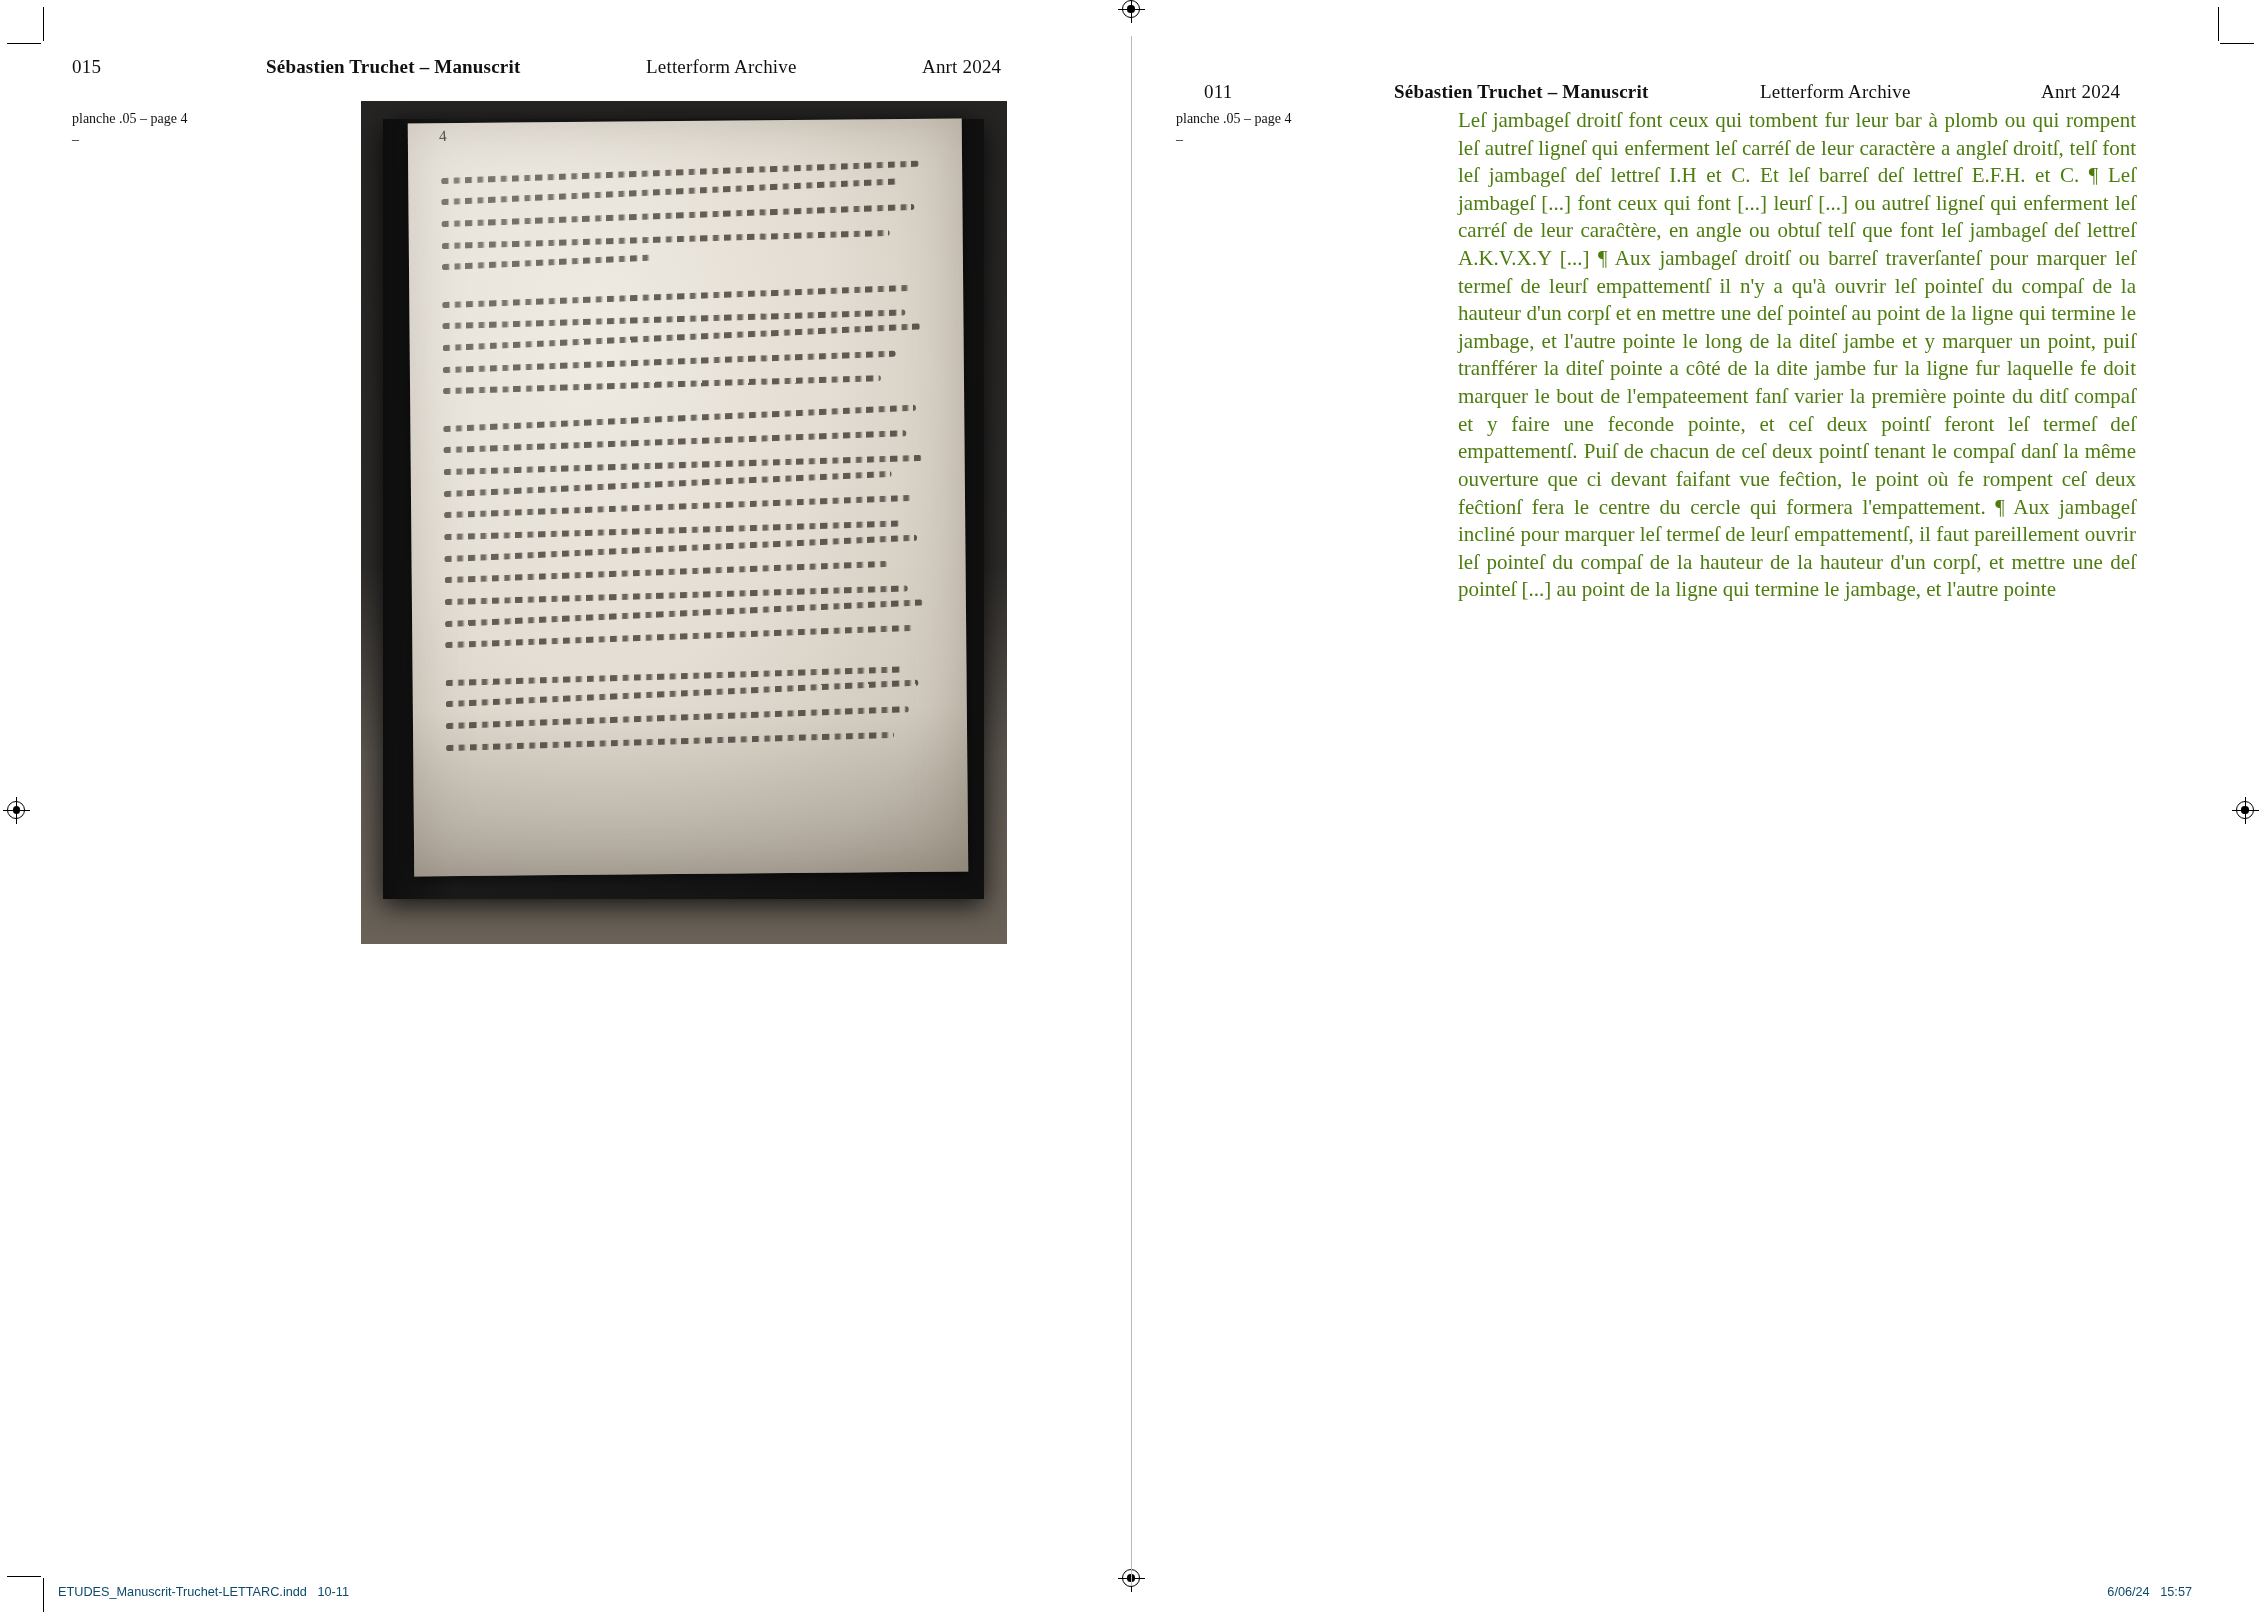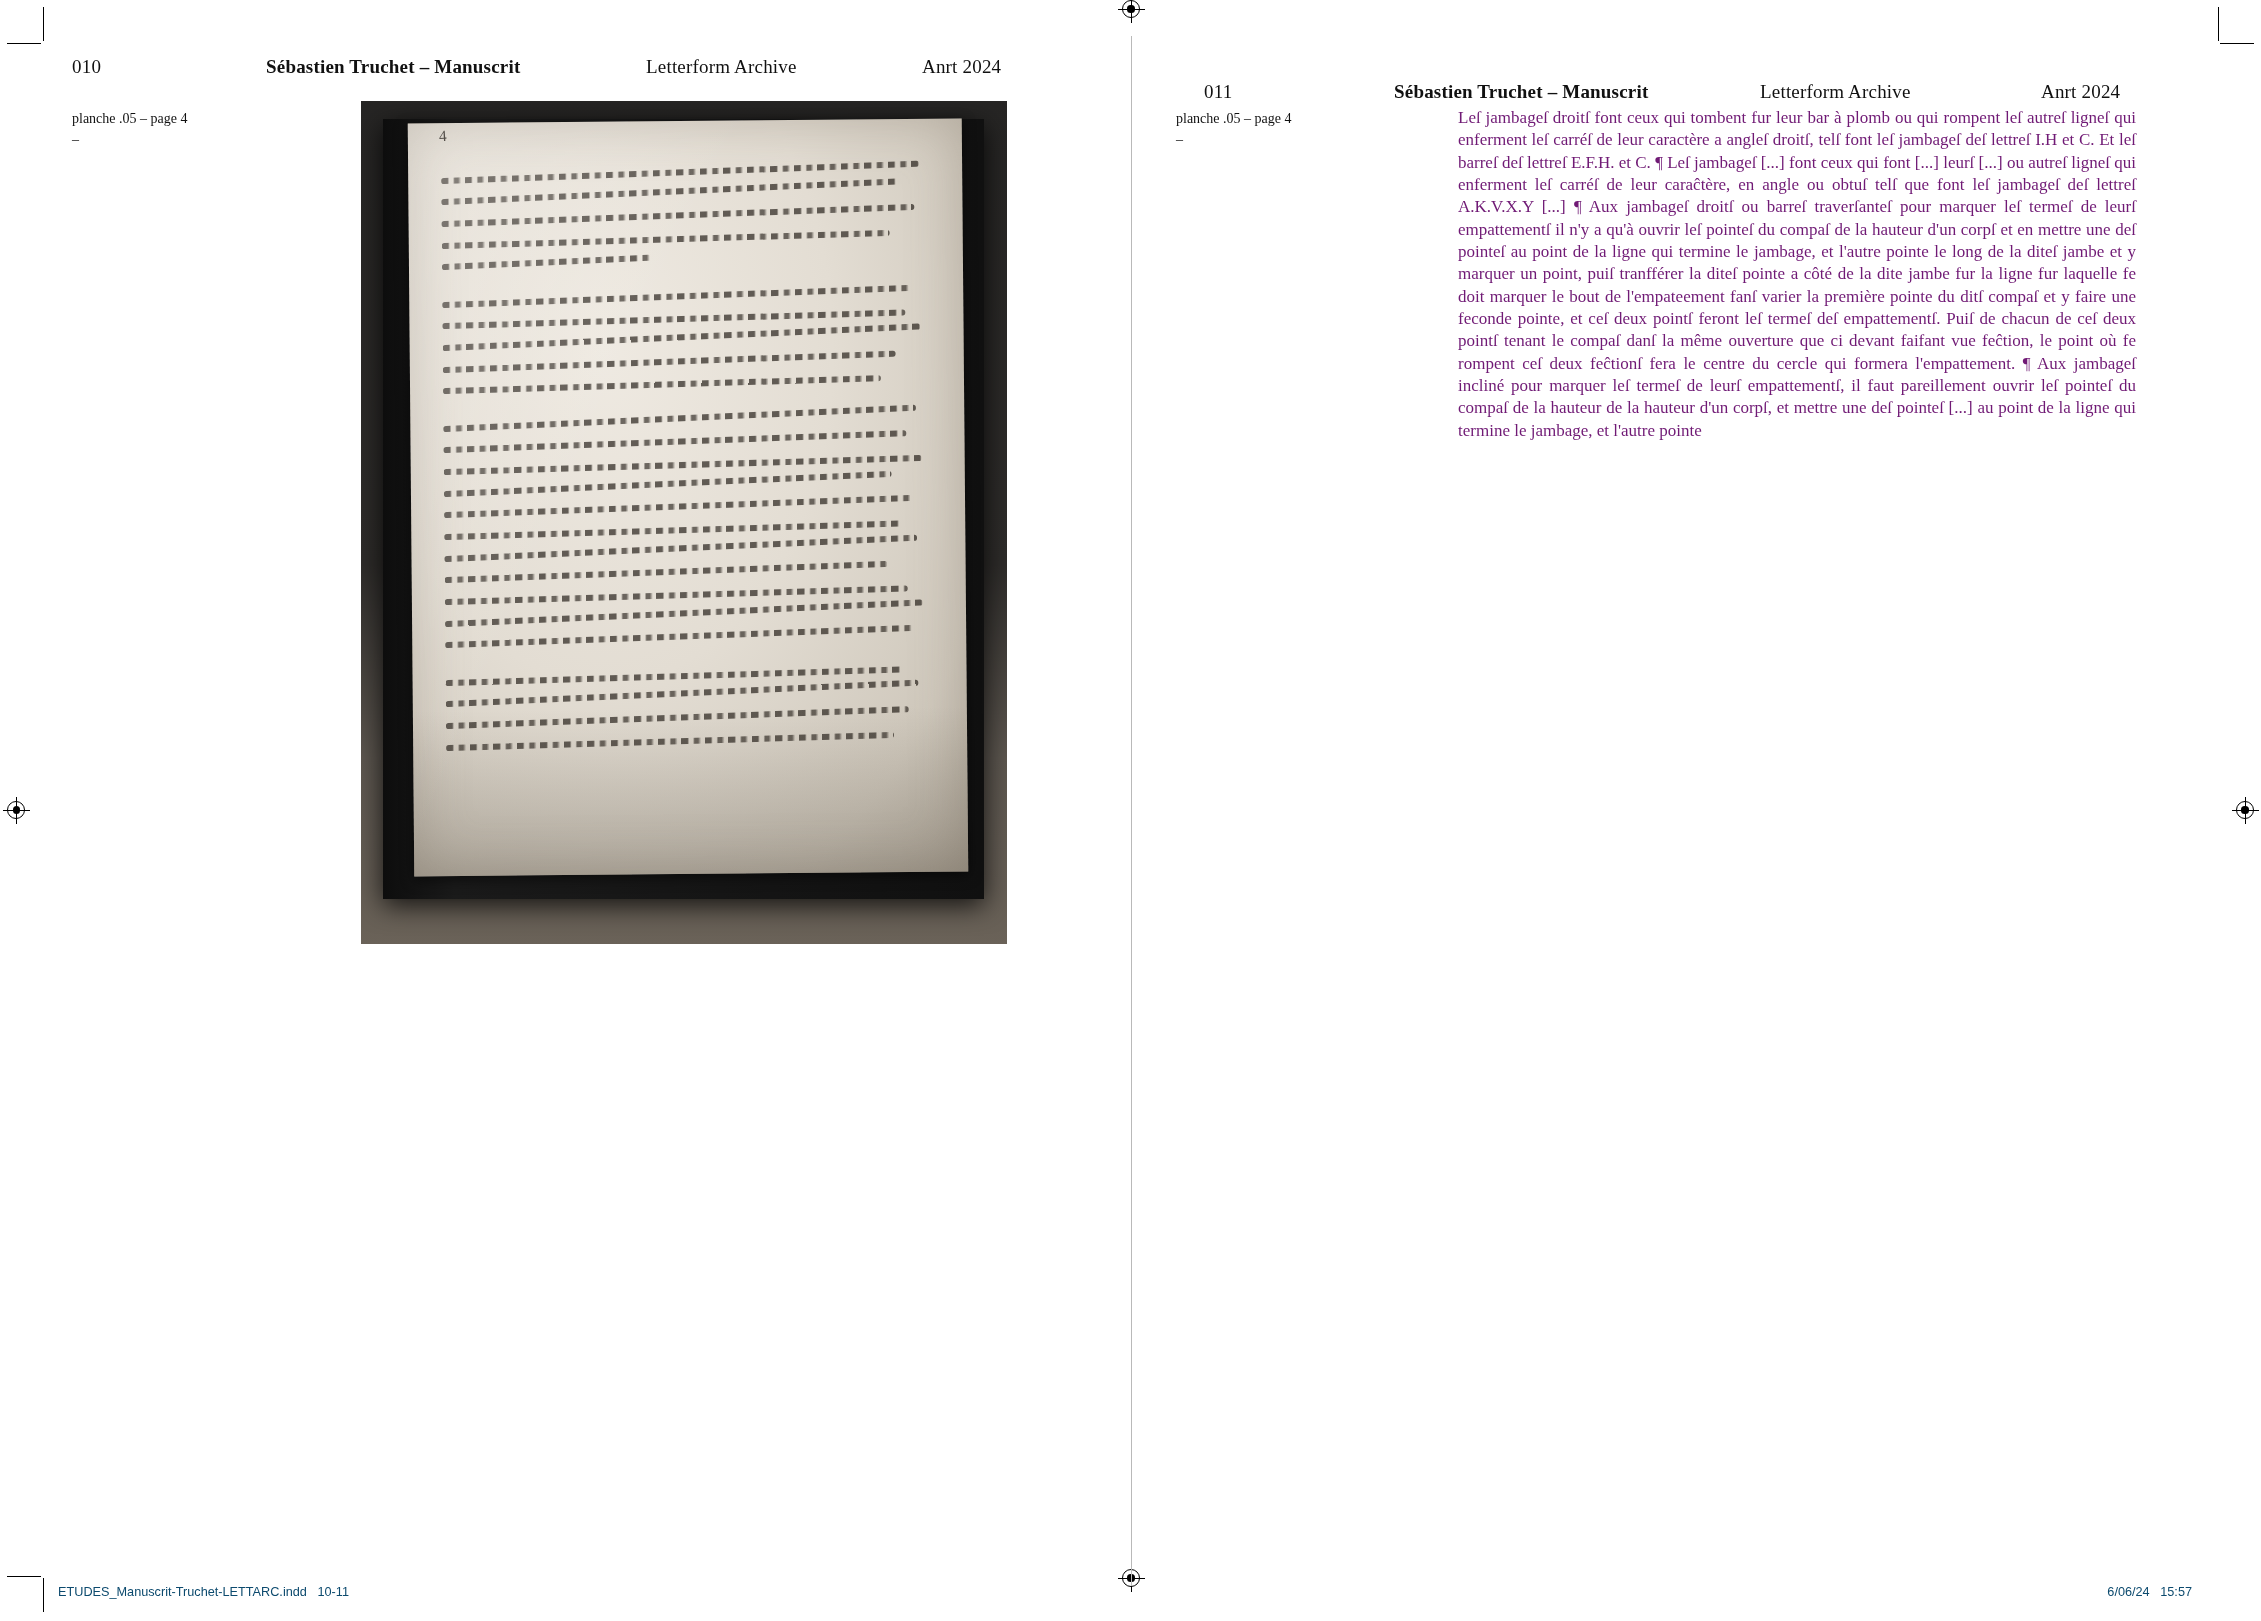--- a/index.html
+++ b/index.html
@@ -196,26 +196,26 @@
     color: #2a241e;
     transform: rotate(-3deg);
   }
 
   
   .bodytext {
     position: absolute;
     left: 1458px;
     top: 107px;
     width: 678px;
-    font-size: 17px;
+    font-size: 21px;
     line-height: 1.315;
     text-align: justify;
     text-justify: inter-word;
     hyphens: auto;
-    color: #701a75;
+    color: #4d7c0f;
   }
 
   
   .slug {
     position: absolute;
     bottom: 23.5px;
     font-family: "Liberation Sans", sans-serif;
     font-size: 12.7px;
     color: #0c4a6e;
     white-space: pre;
@@ -244,21 +244,21 @@
   <div class="reg" style="left:7.2px; top:801px;">
       <span class="dot"></span>
     </div>
   <div class="reg" style="left:2236px; top:801px;">
       <span class="dot"></span>
     </div>
 
   <div class="gutter-rule"></div>
 
   <div class="runhead" id="runhead-left">
-    <span class="folio">010</span>
+    <span class="folio">015</span>
     <span class="title">Sébastien Truchet – Manuscrit</span>
     <span class="archive">Letterform Archive</span>
     <span class="year">Anrt 2024</span>
   </div>
 
   <div class="caption" id="caption-left">
     <span>planche .05 – page 4</span>
     <span class="dash">–</span>
   </div>
 

